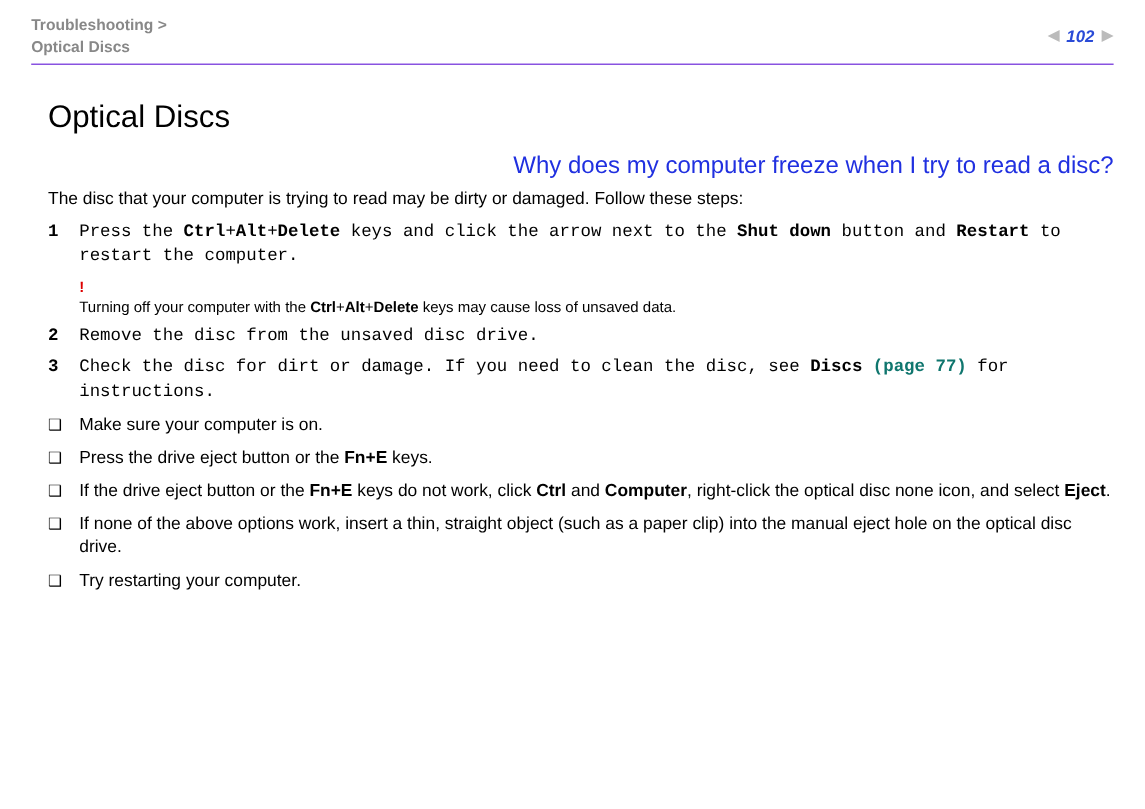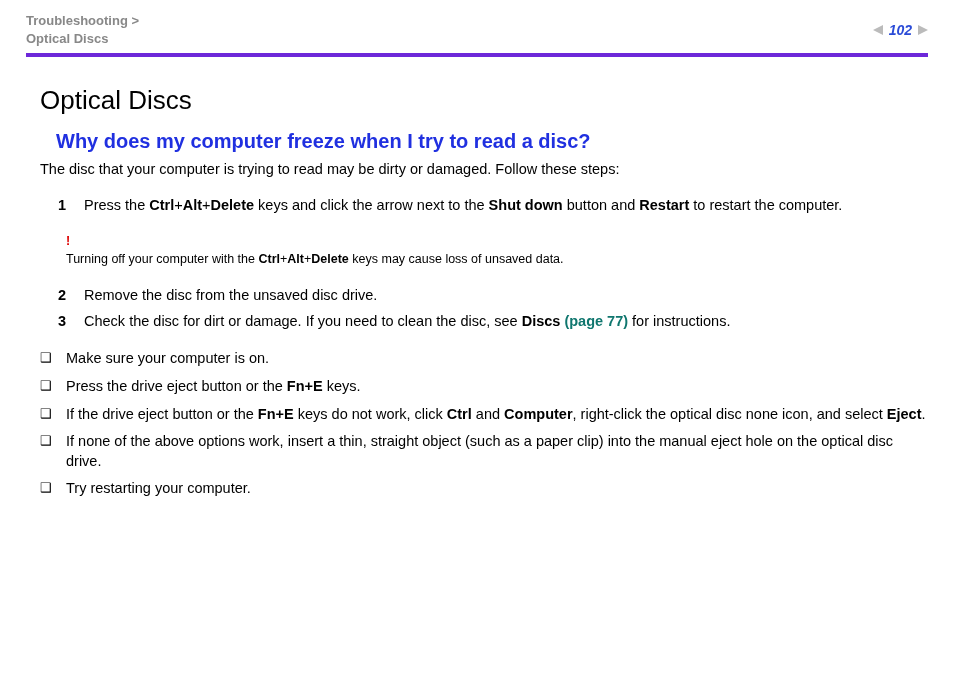--- a/index.html
+++ b/index.html
@@ -13,21 +13,21 @@
     overflow: hidden;
   }
   .page {
     padding: 12px 26px 0 26px;
   }
   .header {
     display: flex;
     justify-content: space-between;
     align-items: flex-start;
     padding-bottom: 6px;
-    border-bottom: 4px solid #6d28d9;
+    border-bottom: 1px solid #6d28d9;
   }
   .breadcrumb {
     font-size: 13px;
     font-weight: bold;
     color: #888;
     line-height: 1.35;
   }
   .pager {
     display: flex;
     align-items: center;
@@ -51,33 +51,35 @@
   .content {
     padding: 18px 0 0 14px;
   }
   h1 {
     font-size: 26px;
     font-weight: normal;
     margin: 10px 0 14px 0;
   }
   h2 {
     font-size: 20px;
-    font-weight: bold;
+    font-weight: normal;
     color: #2030e0;
-    margin: 14px 0 8px 16px;
+    margin: 14px 0 8px 4px;
+    text-align: right;
   }
   p.intro {
     font-size: 14.5px;
     margin: 8px 0 10px 0;
   }
   ol.steps {
     list-style: none;
     padding: 0;
-    margin: 18px;
+    margin: 0;
     counter-reset: step;
+    font-family: Liberation Mono, monospace;
   }
   ol.steps > li {
     counter-increment: step;
     display: flex;
     font-size: 14.5px;
     margin: 6px 0;
     line-height: 1.4;
   }
   ol.steps > li::before {
     content: counter(step);

